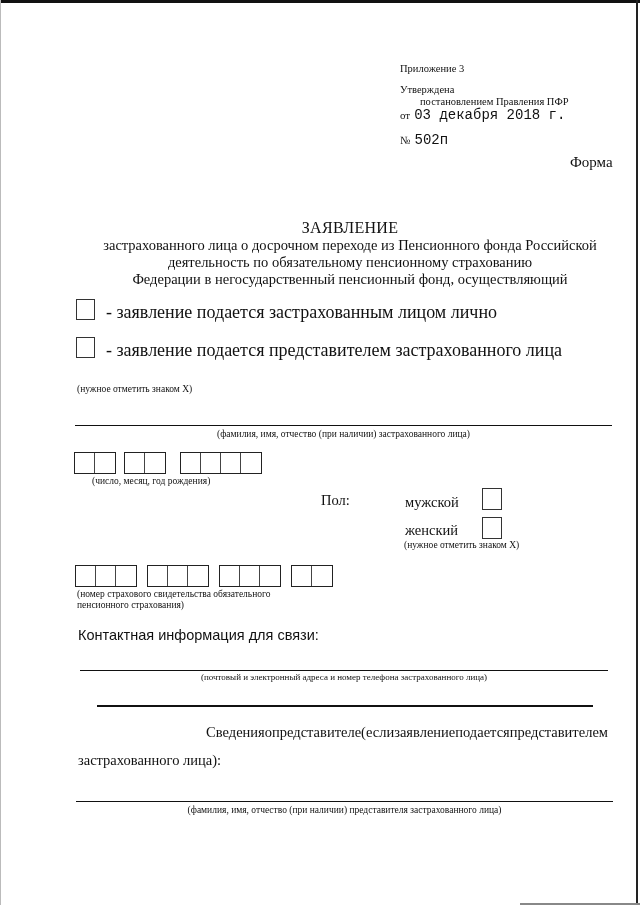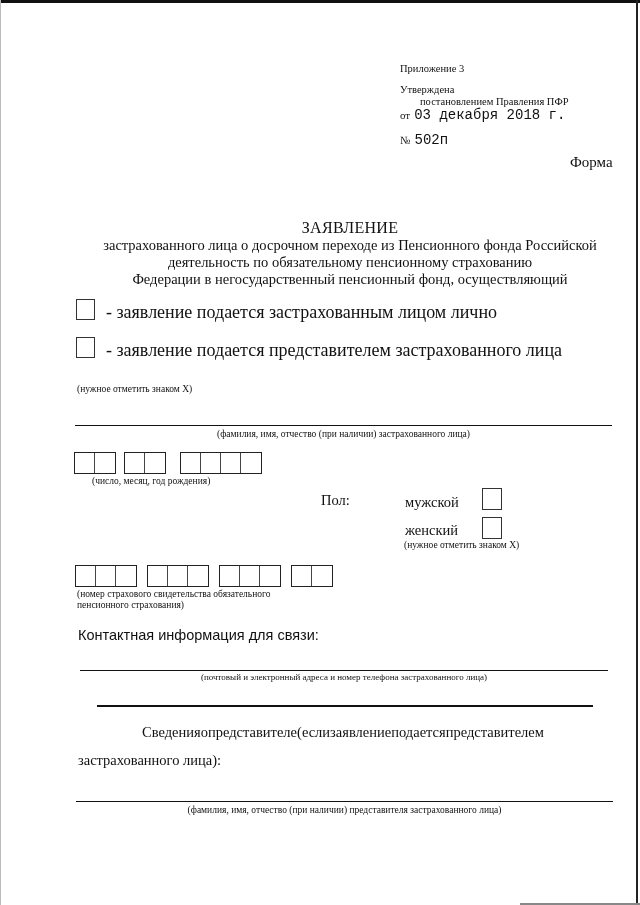--- a/index.html
+++ b/index.html
@@ -32,21 +32,21 @@
 
   .hline { position: absolute; height: 1px; background: #111; }
 
   .cellgroup { position: absolute; display: flex; height: 22px; border: 1px solid #222; box-sizing: border-box; }
   .cell { width: 20px; height: 100%; box-sizing: border-box; border-right: 1px solid #444; }
   .cell:last-child { border-right: none; }
 
   .label-md { font-size: 14.5px; white-space: nowrap; }
   .contact { font-family: "Liberation Sans", "DejaVu Sans", sans-serif; font-size: 14.5px; white-space: nowrap; }
 
-  .justify-line { display: flex; justify-content: center; font-size: 14.5px; }
+  .justify-line { display: flex; justify-content: flex-end; font-size: 14.5px; }
 </style>
 </head>
 <body>
 
 <div class="abs page-top-edge"></div>
 <div class="abs page-right-edge"></div>
 <div class="abs page-left-edge"></div>
 <div class="abs page-bottom-edge"></div>
 
 <div>

